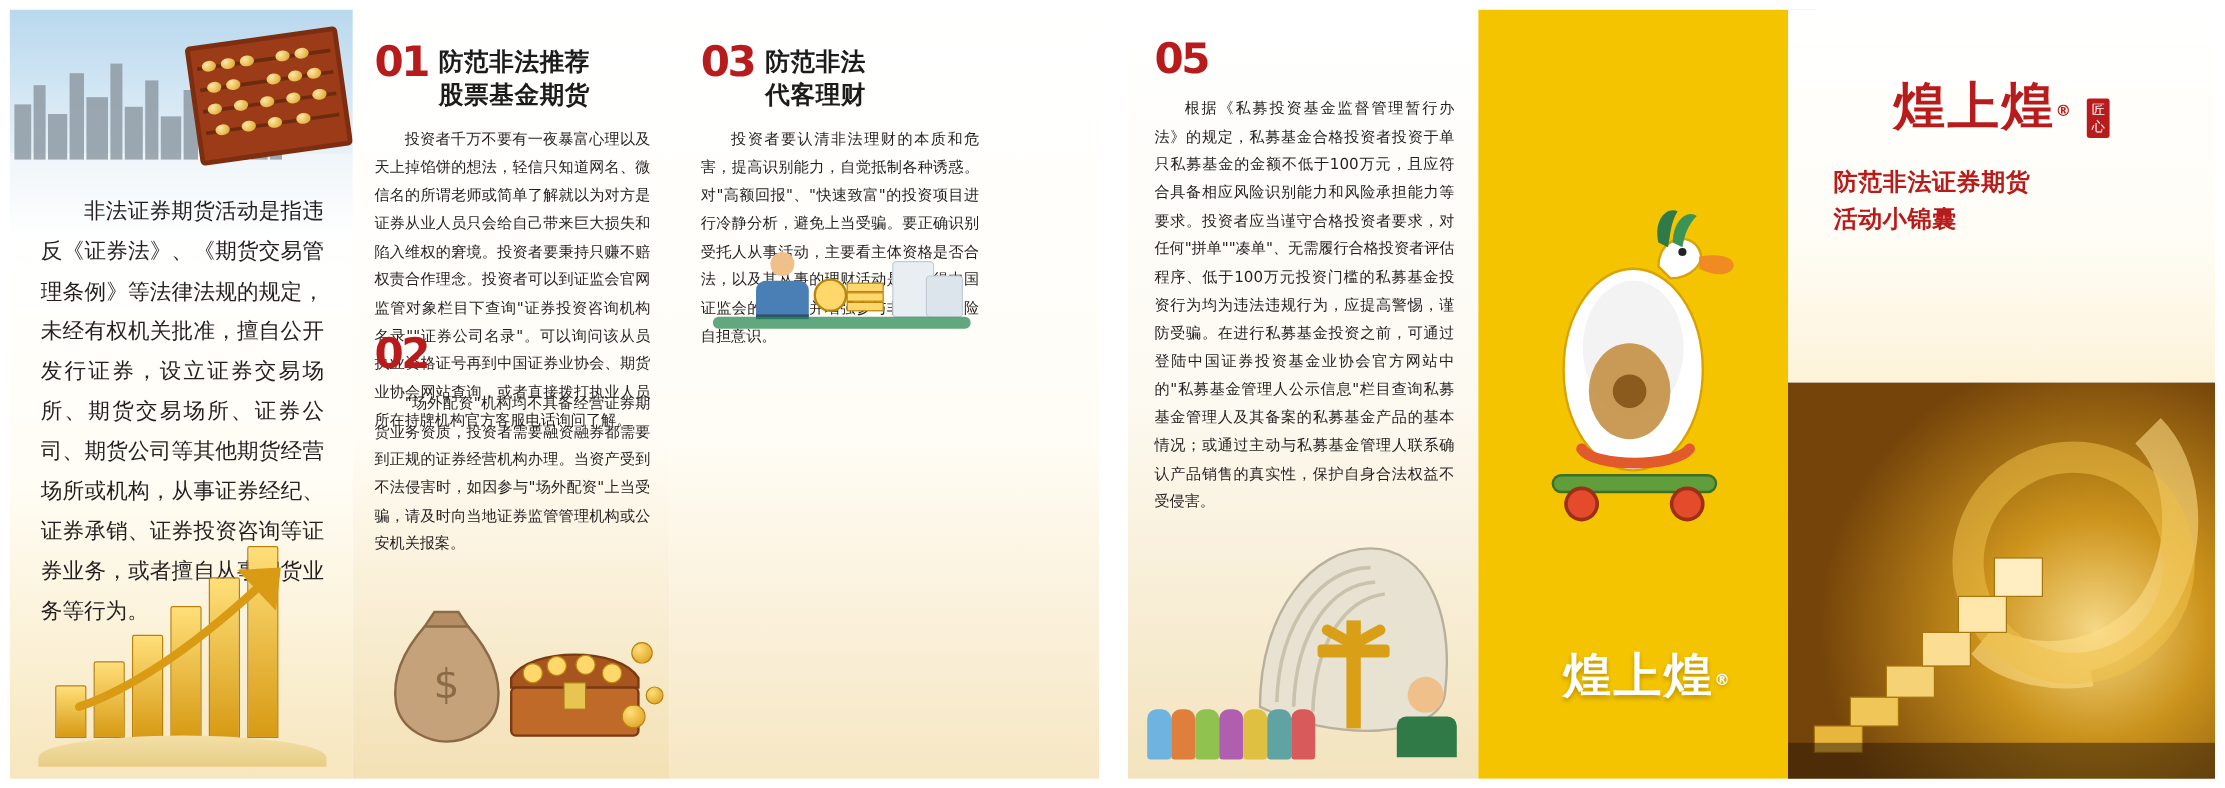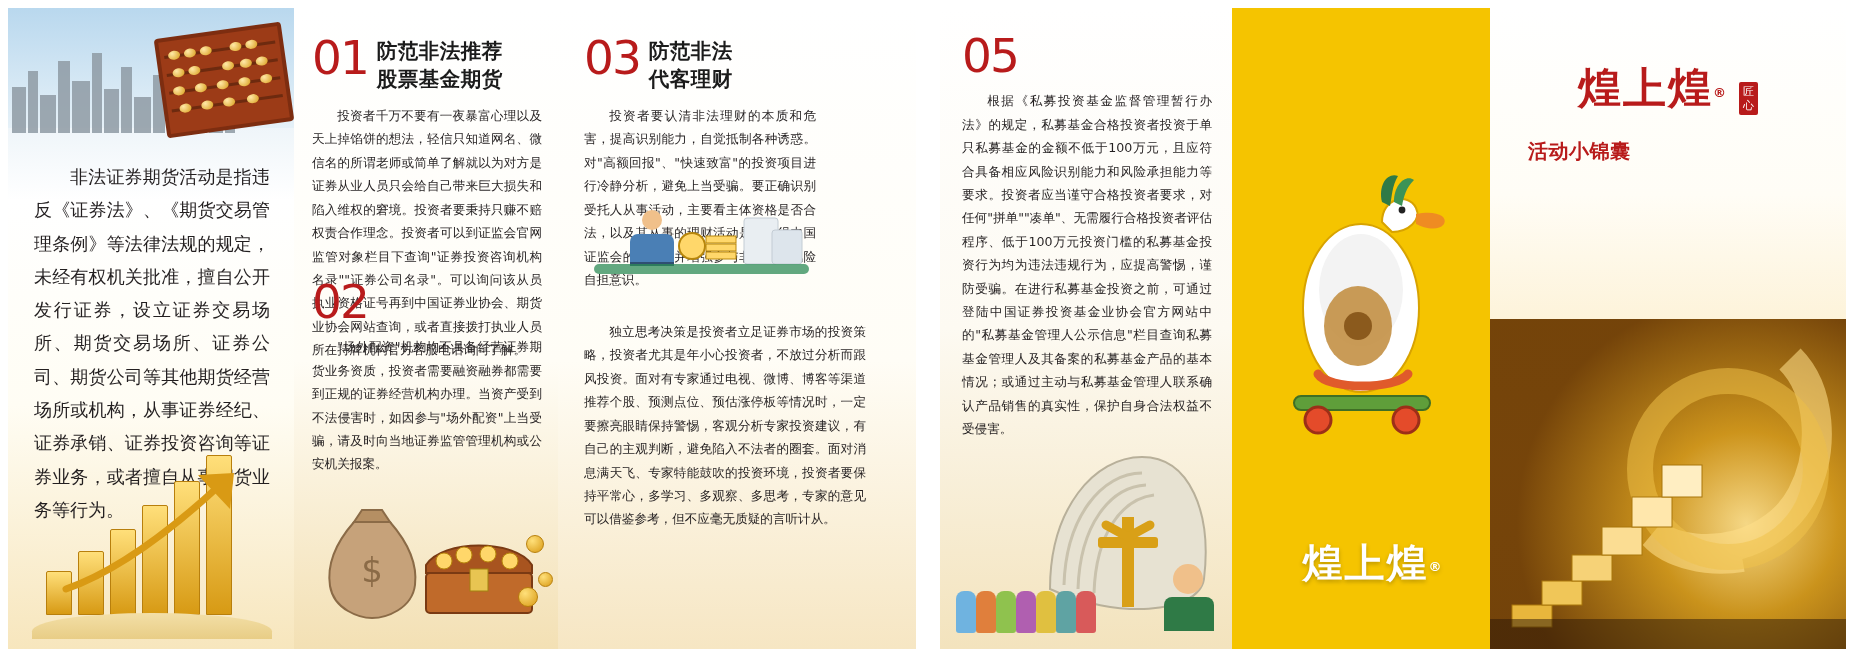--- a/index.html
+++ b/index.html
@@ -27,21 +27,21 @@
   .chart{position:absolute;left:24px;bottom:10px;width:240px;height:215px;}
   .gbar{position:absolute;bottom:24px;width:24px;background:linear-gradient(to bottom,#ffdf7a,#d79a14);border:1px solid #b87f0c;border-radius:2px 2px 0 0;}
   .ground{position:absolute;left:0;right:0;bottom:0;height:26px;background:linear-gradient(to bottom,#f3dfa7,#e8cd86);border-radius:50% 50% 0 0/70% 70% 0 0;}
   .arrow{position:absolute;left:30px;bottom:40px;width:185px;height:130px;}
 
   
   .p2{left:286px;width:264px;background:linear-gradient(to bottom,#ffffff 0%,#fffdf6 55%,#f3e0b4 100%);}
   .p3{left:550px;width:358px;background:linear-gradient(to bottom,#ffffff 0%,#fffdf6 55%,#f6e6c3 100%);}
 
   .numhead{display:flex;align-items:flex-start;gap:9px;}
-  .num{font-family:"DejaVu Sans","Liberation Sans",sans-serif;font-weight:normal;font-size:47px;line-height:.92;color:#b81b1b;letter-spacing:-2px;}
+  .num{font-family:"DejaVu Sans","Liberation Sans",sans-serif;font-weight:bold;font-size:35px;line-height:.92;color:#b81b1b;letter-spacing:-2px;}
   .htxt{font-weight:bold;font-size:20.5px;line-height:1.22;color:#1b1b1b;padding-top:3px;letter-spacing:.5px;}
   .body{font-size:12.6px;line-height:1.86;color:#231f20;text-align:justify;text-indent:2em;}
 
   .blk{position:absolute;}
 
   
   .person{position:absolute;}
   .coin{position:absolute;border-radius:50%;background:radial-gradient(circle at 34% 30%,#ffe07a,#d99a14);border:1px solid #b8800c;}
   .moneybag{position:absolute;}
   .chest{position:absolute;}
@@ -200,21 +200,20 @@
           <rect x="36" y="58" width="44" height="4" fill="#2f4f72"></rect>
           <circle cx="98" cy="42" r="13" fill="#ffd76a" stroke="#b8860b" stroke-width="2"></circle>
           <rect x="112" y="48" width="30" height="7" fill="#ffd76a" stroke="#b8860b"></rect>
           <rect x="112" y="40" width="30" height="7" fill="#ffd76a" stroke="#b8860b"></rect>
           <rect x="112" y="32" width="30" height="7" fill="#ffd76a" stroke="#b8860b"></rect>
           <rect x="0" y="60" width="215" height="10" rx="5" fill="#2e8b57" opacity=".75"></rect>
         </svg>
       </div>
 
       <div class="blk" style="left:26px;top:300px;width:282px;">
-        <div class="body" style="margin-top:12px;">独立思考决策是投资者立足证券市场的投资策略，投资者尤其是年小心投资者，不放过分析而跟风投资。面对有专家通过电视、微博、博客等渠道推荐个股、预测点位、预估涨停板等情况时，一定要擦亮眼睛保持警惕，客观分析专家投资建议，有自己的主观判断，避免陷入不法者的圈套。面对消息满天飞、专家特能鼓吹的投资环境，投资者要保持平常心，多学习、多观察、多思考，专家的意见可以借鉴参考，但不应毫无质疑的言听计从。</div>
       </div>
     </div>
   </div>
 
   <div class="sheet sheet-right">
 
     <div class="panel r1">
       <div class="blk" style="left:22px;top:26px;width:250px;">
         <div class="numhead">
           <div class="num">05</div>
@@ -274,20 +273,21 @@
 
       <div style="position:absolute;left:0;right:0;top:52px;text-align:center;">
         <span class="logo-red">煌上煌</span><span class="logo-red reg">®</span>
         <span style="display:inline-block;vertical-align:middle;margin-left:6px;background:#b81b1b;color:#fff;font-size:11px;line-height:1.25;padding:3px 4px;border-radius:2px;">
           <span>匠</span><br>
           <span>心</span>
         </span>
       </div>
 
       <div style="position:absolute;left:38px;top:128px;width:300px;">
+        <div class="slogan">防范非法证券期货</div>
         <div class="slogan">活动小锦囊</div>
       </div>
 
       <div class="gold-photo">
         <svg viewBox="0 0 356 330" width="356" height="330" style="position:absolute;left:0;top:0;">
           <g opacity=".95">
             <path d="M300 40 C330 70 336 130 312 176 C286 226 214 246 164 216 C180 234 218 244 252 238" fill="none" stroke="#ffdf8a" stroke-width="30" opacity=".6"></path>
             <circle cx="238" cy="150" r="88" fill="none" stroke="#f0c24a" stroke-width="26" opacity=".55"></circle>
           </g>
           <g>

